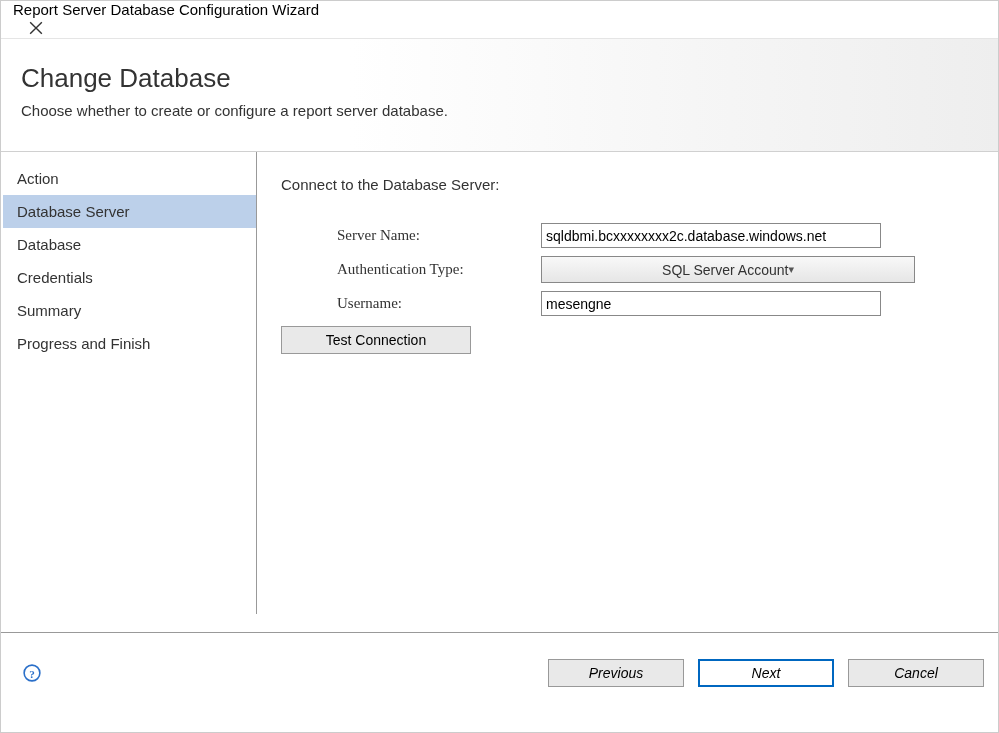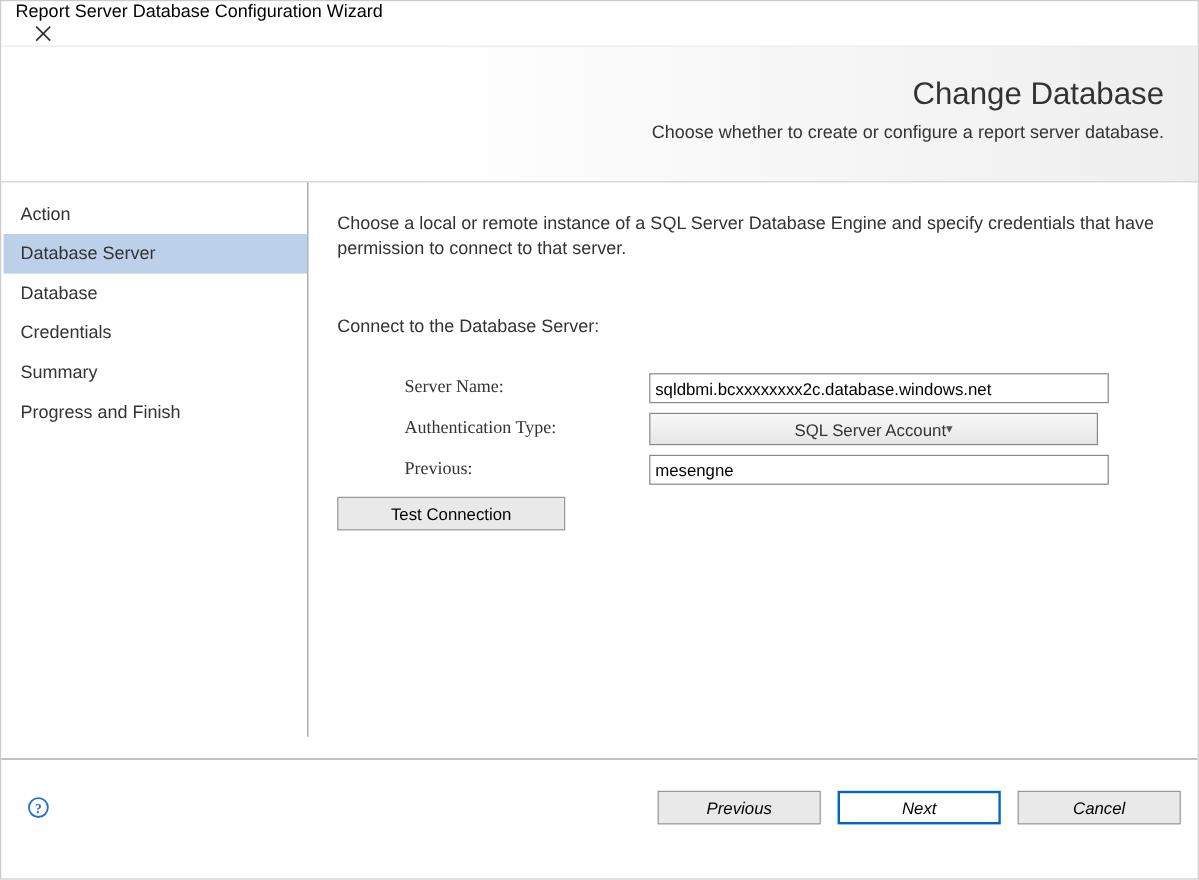--- a/index.html
+++ b/index.html
@@ -32,21 +32,20 @@
       display: flex;
       align-items: center;
       justify-content: center;
       cursor: pointer;
     }
     .close-btn svg { width: 14px; height: 14px; }
     .header-band {
       background: linear-gradient(to right, #fff 0%, #fff 35%, #eeeeee 100%);
       padding: 24px 28px 32px 20px;
       border-bottom: 1px solid #d0d0d0;
-      text-align: right;
     }
     .header-title {
       font-size: 26px;
       font-weight: 400;
       color: #333;
       margin-bottom: 8px;
     }
     .header-subtitle {
       font-size: 15px;
       color: #333;
@@ -91,21 +90,21 @@
     }
     .form-label {
       width: 260px;
       text-align: left;
       padding-left: 56px;
       font-size: 15px;
       font-family: Liberation Serif, serif;
     }
     .form-field { flex: 1; }
     .txt-input {
-      width: 383px;
+      width: 340px;
       height: 25px;
       border: 1px solid #888;
       padding: 2px 4px;
       font-family: inherit;
       font-size: 14px;
     }
     .txt-input.focused {
       border: 1px solid #0078d7;
       outline: 1px solid #0078d7;
     }
@@ -187,42 +186,41 @@
   <div class="sidebar">
     <div class="sidebar-item"><span>Action</span></div>
     <div class="sidebar-item selected"><span>Database Server</span></div>
     <div class="sidebar-item"><span>Database</span></div>
     <div class="sidebar-item"><span>Credentials</span></div>
     <div class="sidebar-item"><span>Summary</span></div>
     <div class="sidebar-item"><span>Progress and Finish</span></div>
   </div>
 
   <div class="content">
-    <div class="instruction">Choose a local or remote instance of a SQL Server Database Engine and specify credentials that have permission to connect to that server.</div>
     <div class="section-label">Connect to the Database Server:</div>
 
     <div class="form-row">
       <div class="form-label">Server Name:</div>
       <div class="form-field">
         <input type="text" class="txt-input" value="sqldbmi.bcxxxxxxxx2c.database.windows.net" style="">
       </div>
     </div>
 
     <div class="form-row">
       <div class="form-label">Authentication Type:</div>
       <div class="form-field">
         <div class="select-box">
           <span>SQL Server Account</span>
           <span class="chev">▾</span>
         </div>
       </div>
     </div>
 
     <div class="form-row">
-      <div class="form-label">Previous:</div>
+      <div class="form-label">Username:</div>
       <div class="form-field">
         <input type="text" class="txt-input" value="mesengne" style="">
       </div>
     </div>
 
 
     <div class="test-row">
       <button class="btn test">Test Connection</button>
     </div>
   </div>

